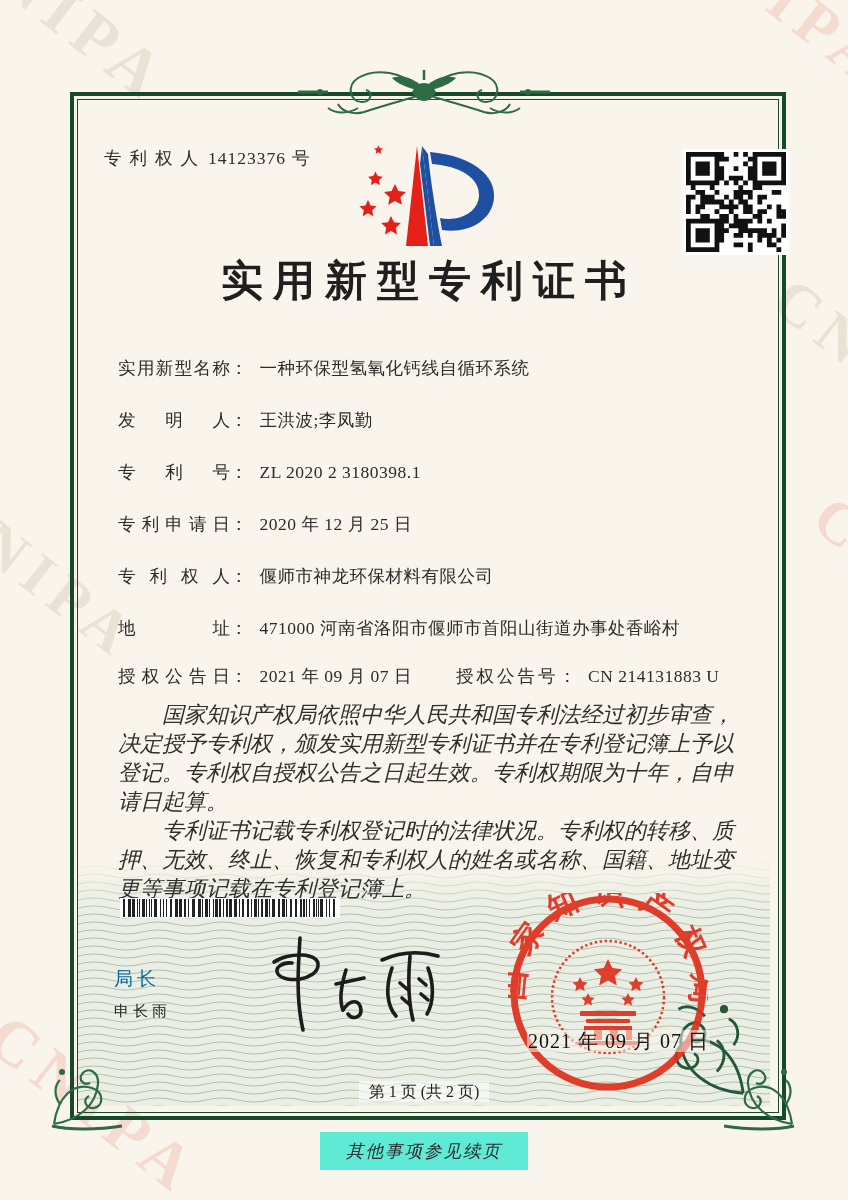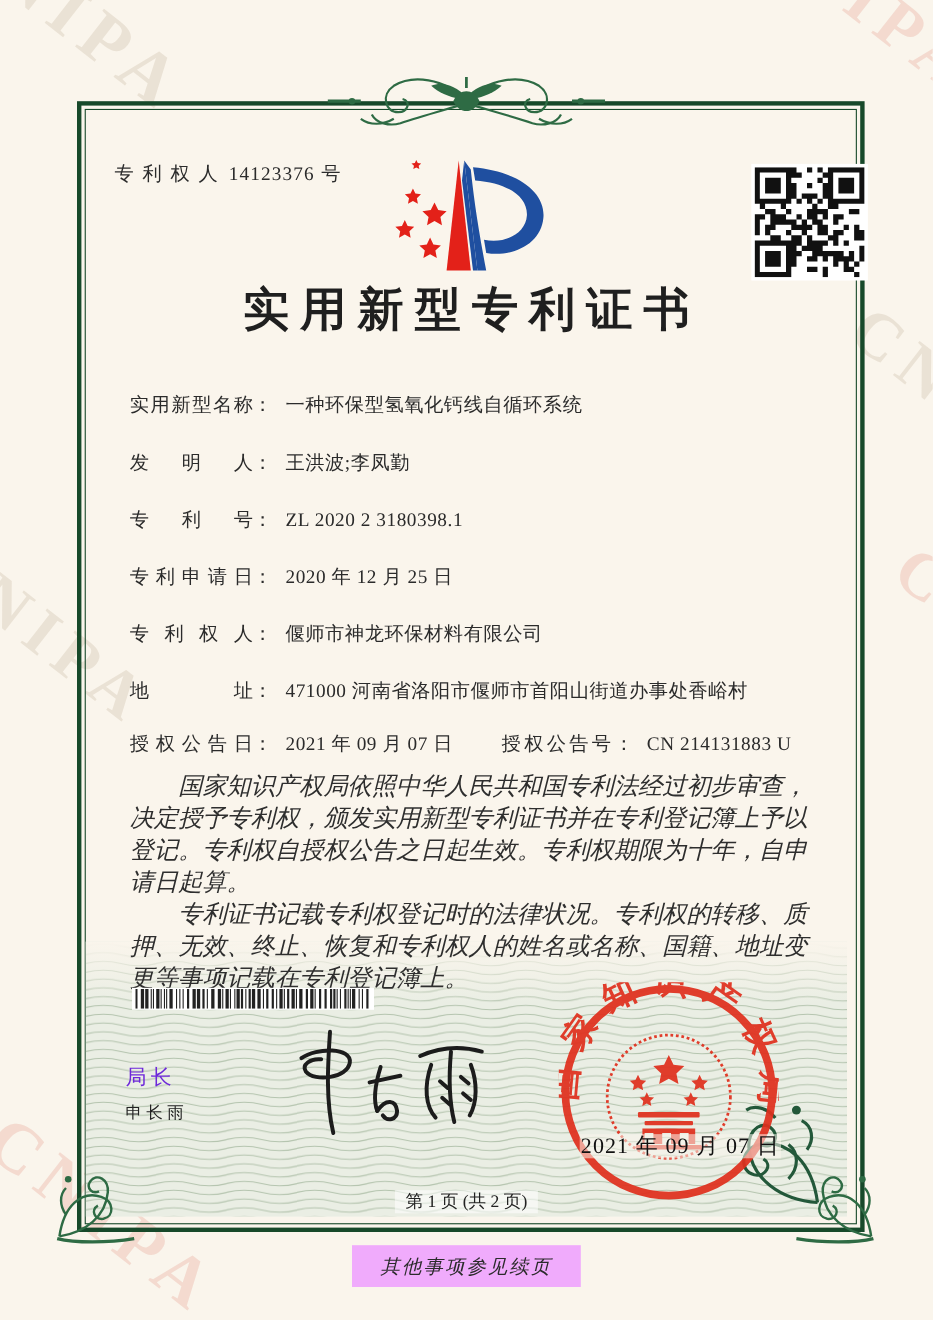--- a/index.html
+++ b/index.html
@@ -56,36 +56,36 @@
   .grant .col2 .glabel{letter-spacing:3px;}
 
   
   .bodytext{position:absolute;left:118px;width:628px;top:700px;font-size:22px;
             line-height:29px;color:#2e2e2e;z-index:2;font-style:italic;}
   .bodytext p{margin:0;text-indent:2em;}
 
   
   .barcode{position:absolute;left:120px;top:898px;width:220px;height:20px;background:#fff;
            padding:1px 3px;z-index:2;box-sizing:border-box;}
-  .director-title{position:absolute;left:114px;top:966px;font-size:19px;color:#6d28d9;z-index:2;
+  .director-title{position:absolute;left:114px;top:966px;font-size:19px;color:#0369a1;z-index:2;
            letter-spacing:4px;font-family:"Liberation Sans","DejaVu Sans",sans-serif;}
   .director-name{position:absolute;left:114px;top:1002px;font-size:15px;color:#222;z-index:2;
            letter-spacing:4px;font-family:"Liberation Sans","DejaVu Sans",sans-serif;}
   .signature{position:absolute;left:248px;top:928px;z-index:2;}
   .seal{position:absolute;left:508px;top:893px;z-index:3;opacity:0.93;}
   .seal-date{position:absolute;left:527px;top:1028px;font-size:20px;color:#111;z-index:4;
              letter-spacing:1px;}
   .seal-date span{background:rgba(250,245,236,0.55);padding:0 1px;}
   .page-info{position:absolute;left:0;top:1082px;width:848px;text-align:center;z-index:2;
              font-size:16px;color:#222;}
   .page-info span{background:rgba(255,255,255,0.55);padding:2px 10px;}
 
   
   .cont-note{position:absolute;left:0;top:1132px;width:848px;text-align:center;z-index:2;}
-  .cont-note span{display:inline-block;background:#f0abfc;padding:7px 26px;font-size:17.5px;
+  .cont-note span{display:inline-block;background:#5eead4;padding:7px 26px;font-size:17.5px;
                   color:#2b2b2b;font-style:italic;letter-spacing:2px;}
 
   
   .orn-top{position:absolute;left:294px;top:62px;z-index:2;}
   .orn-corner{position:absolute;z-index:2;}
   .orn-bl{left:38px;top:1044px;}
   .orn-br{left:712px;top:1044px;transform:scaleX(-1);}
   .orn-inner-br{left:652px;top:1002px;transform:scaleX(-1) scale(1.2);z-index:2;}
 </style>
 </head>

